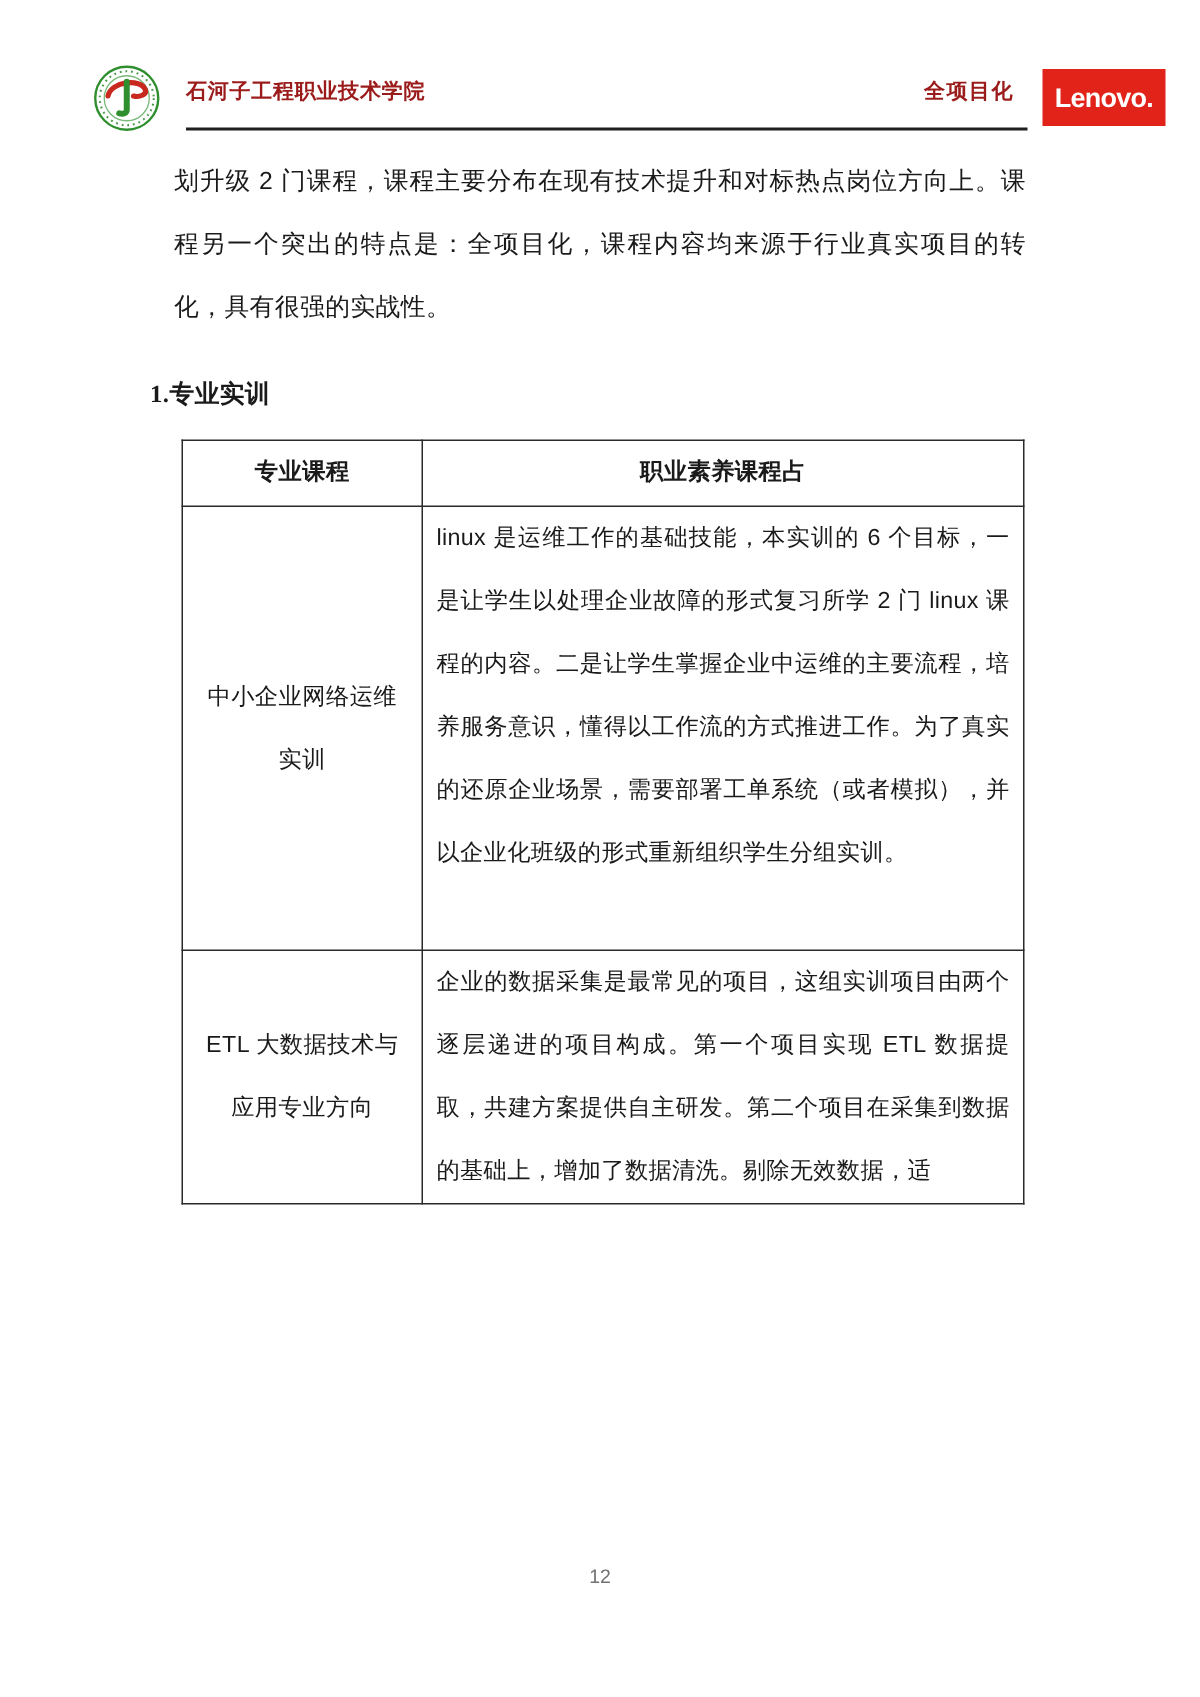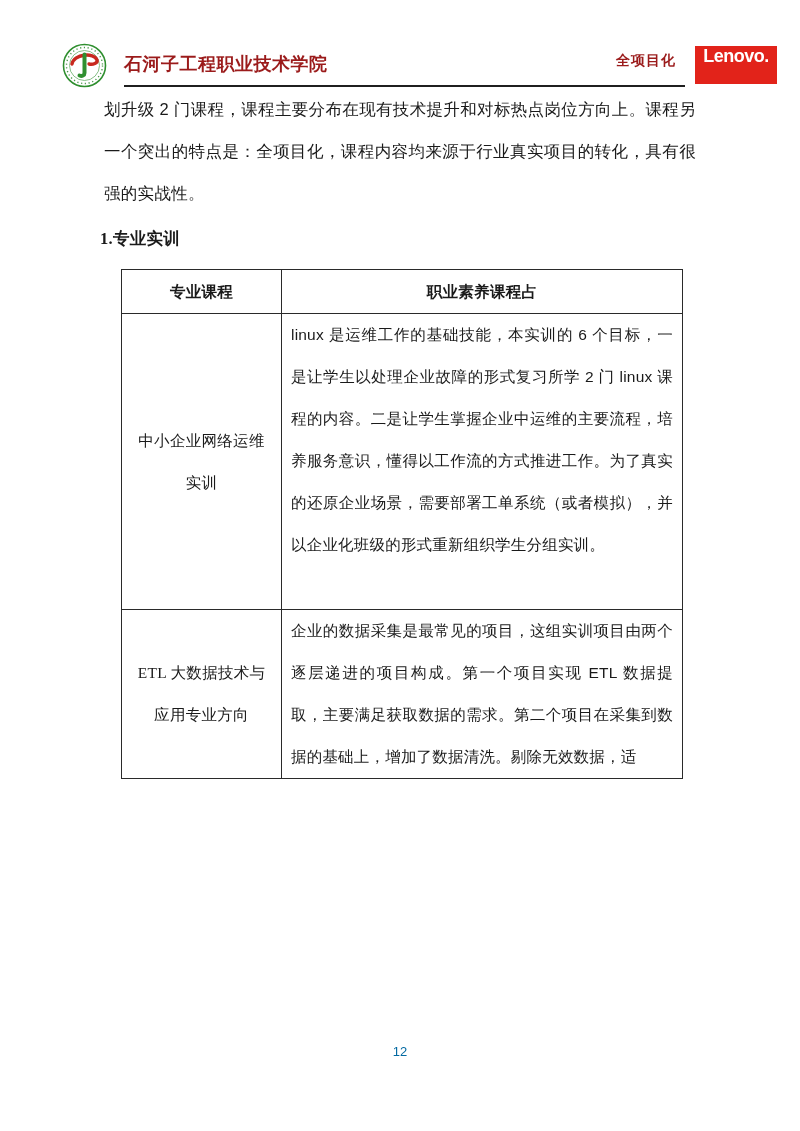--- a/index.html
+++ b/index.html
@@ -12,82 +12,81 @@
   .page{
     position:relative;width:800px;height:1131px;background:#fff;
     font-family:"Liberation Sans", sans-serif;color:var(--ink);
     overflow:hidden;margin:0 auto;
   }
   
   .doc-header{position:absolute;left:0;top:0;width:100%;height:96px;}
   .school-logo{position:absolute;left:62px;top:43px;width:45px;height:45px;}
   .school-name{
     position:absolute;left:124px;top:52px;
-    font-size:18px;font-weight:bold;color:var(--brand-red);
+    font-size:14px;font-weight:bold;color:var(--brand-red);
     letter-spacing:.5px;white-space:nowrap;
   }
   .partner-name{
     position:absolute;right:124px;top:52px;
     font-size:14px;font-weight:bold;color:var(--brand-red);
     letter-spacing:1px;white-space:nowrap;
   }
   .lenovo-box{
     position:absolute;left:695px;top:46px;width:82px;height:38px;
-    background:var(--lenovo-red);display:flex;align-items:flex-start;justify-content:center;
+    background:var(--lenovo-red);display:flex;align-items:center;justify-content:center;
   }
   .lenovo-box span{
     color:#fff;font-size:18px;font-weight:bold;letter-spacing:-.5px;
     font-family:"Liberation Sans", sans-serif;
   }
   .header-rule{
     position:absolute;left:124px;top:85px;width:561px;height:0;
     border-top:2px solid var(--rule);
   }
   
   .content{
     position:absolute;left:100px;top:84px;width:600px;
     font-size:16.5px;line-height:42px;text-align:justify;
     letter-spacing:.3px;
   }
-  .para{margin:4px;}
+  .para{margin:16px;}
   .para.indent{text-indent:3.3em;}
   .section-heading{
     margin:0;font-size:16.5px;font-weight:bold;line-height:42px;
     text-align:left;letter-spacing:.3px;font-family:Liberation Serif, serif;
   }
   
   .course-table{
     margin:9px 0 0 21px;width:561px;border-collapse:collapse;table-layout:fixed;
     font-size:15.5px;
   }
   .course-table th,.course-table td{
     border:1.5px solid #2a2a2a;line-height:42px;
   }
   .course-table th{
     height:43px;font-weight:bold;text-align:center;padding:0;
-    font-size:15.5px;line-height:43px;
+    font-size:15.5px;line-height:43px;font-family:Liberation Mono, monospace;
   }
   .col-course{width:160px;}
   .col-desc{width:401px;}
   .course-cell{
     text-align:center;vertical-align:middle;padding:0 14px;
     letter-spacing:.3px;
-    font-family:Liberation Serif, serif;
   }
   .desc-cell{
     vertical-align:top;padding:0 9px;text-align:justify;letter-spacing:.2px;
   }
   tr.row-1 td{height:295px;}
   tr.row-2 td{height:164px;overflow:hidden;}
   tr.row-2 .desc-cell .clip{max-height:168px;overflow:hidden;display:block;}
   
   .page-footer{
     position:absolute;left:0;top:1042px;width:100%;text-align:center;
   }
-  .page-number{font-size:13px;color:#0369a1;text-align:center;}
+  .page-number{font-size:13px;color:#737373;text-align:center;}
 </style>
 </head>
 <body>
 
 <div class="page">
 
   <header class="doc-header">
     <div class="school-logo">
       <svg viewBox="0 0 45 45" width="45" height="45" aria-hidden="true">
         <circle cx="22.5" cy="22.5" r="21" fill="#ffffff" stroke="#2f8f2f" stroke-width="1.6"></circle>
@@ -121,21 +120,21 @@
         </tr>
       </thead>
       <tbody>
         <tr class="row-1">
           <td class="course-cell">中小企业网络运维实训</td>
           <td class="desc-cell">linux 是运维工作的基础技能，本实训的 6 个目标，一是让学生以处理企业故障的形式复习所学 2 门 linux 课程的内容。二是让学生掌握企业中运维的主要流程，培养服务意识，懂得以工作流的方式推进工作。为了真实的还原企业场景，需要部署工单系统（或者模拟），并以企业化班级的形式重新组织学生分组实训。</td>
         </tr>
         <tr class="row-2">
           <td class="course-cell">ETL 大数据技术与应用专业方向</td>
           <td class="desc-cell">
-            <span class="clip">企业的数据采集是最常见的项目，这组实训项目由两个逐层递进的项目构成。第一个项目实现 ETL 数据提取，主要满足获取数据的需求。第二个项目在采集到数据的基础上，增加了数据清洗。剔除无效数据，适</span>
+            <span class="clip">企业的数据采集是最常见的项目，这组实训项目由两个逐层递进的项目构成。第一个项目实现 ETL 数据提取，共建方案提供自主研发。第二个项目在采集到数据的基础上，增加了数据清洗。剔除无效数据，适</span>
           </td>
         </tr>
       </tbody>
     </table>
   </main>
 
   <footer class="page-footer">
     <span class="page-number">12</span>
   </footer>
 

